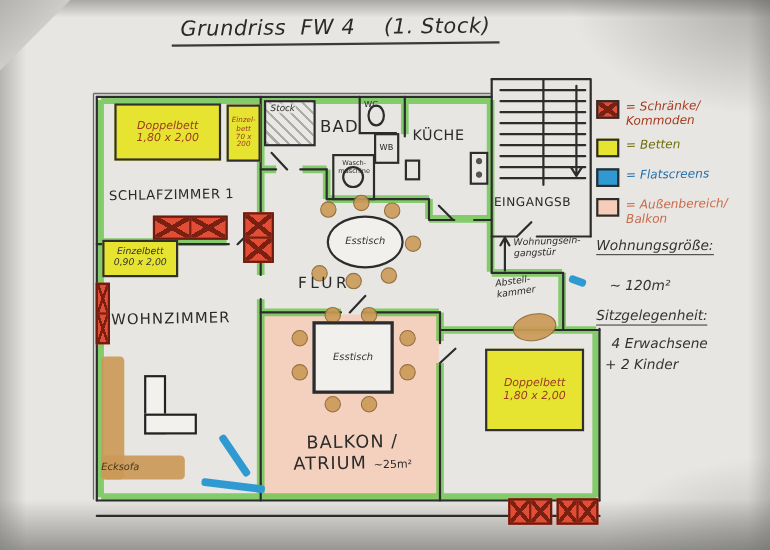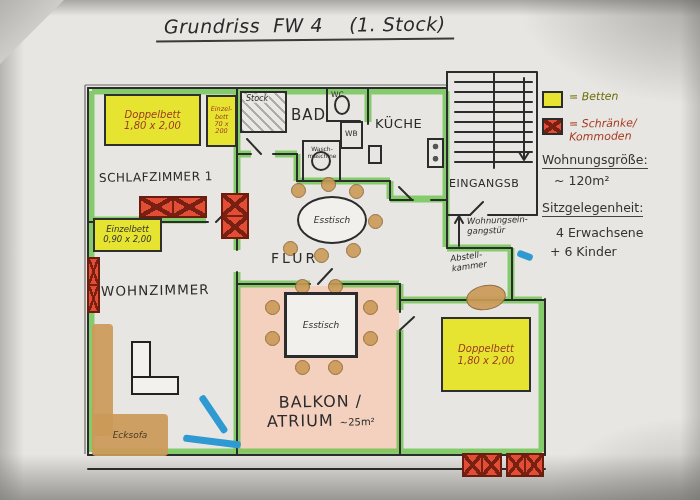--- a/index.html
+++ b/index.html
@@ -55,21 +55,21 @@
   .sw{width:17px;height:13px;border:2px solid #2c2c2c;flex:0 0 auto;margin-top:1px;box-sizing:content-box}
   .sw0{background:radial-gradient(circle at 30% 40%, rgba(255,255,255,.9) 1.2px, transparent 1.7px) 0 0/5px 5px,#5ec13e}
   .sw1{background:#e6e431}
   .sw2{background:linear-gradient(to top right, transparent 40%, #7a2012 40% 60%, transparent 60%),
        linear-gradient(to bottom right, transparent 40%, #7a2012 40% 60%, transparent 60%),#e14e35}
   .sw3{background:#2f9ad2}
   .sw4{background:#f6cdb9}
   .sw5{background:#cc9a58}
   .legend-label{font-size:11px;font-style:italic;line-height:1.2;white-space:pre-line;transform:rotate(-1deg)}
   .lc0{color:#2e7d1e}.lc1{color:#6f6e0c}.lc2{color:#a63a20}.lc3{color:#2470ad}.lc4{color:#c96a4a}.lc5{color:#8f5f26}
-  .meta{font-size:12.5px;color:#333}
+  .meta{font-size:12.5px;font-style:italic;color:#333}
   .uline{display:inline-block;border-bottom:1.5px solid #444;padding-bottom:1px}
 </style>
 </head>
 <body>
 
 <div class="paper">
   <div class="fold"></div>
 
   <div class="title">Grundriss  FW 4    (1. Stock)</div>
 
@@ -177,21 +177,21 @@
   <div class="xbox" style="left:506px;top:453px;width:38px;height:24px">
     <div class="xcell"></div>
       <div class="xcell"></div>
   </div>
 
   <div class="tv" style="left:204px;top:394px;width:44px;transform:rotate(56deg);transform-origin:left top"></div>
   <div class="tv" style="left:183px;top:438px;width:58px;transform:rotate(7deg)"></div>
   <div class="tv" style="left:517px;top:252px;width:16px;transform:rotate(20deg)"></div>
 
   <div class="tan" style="left:92px;top:324px;width:21px;height:112px;border-radius:4px"></div>
-  <div class="tan" style="left:92px;top:414px;width:76px;height:42px;border-radius:4px;display:flex;align-items:center;justify-content:center">
+  <div class="tan" style="left:92px;top:414px;width:76px;height:22px;border-radius:4px;display:flex;align-items:center;">
     <span class="hand" style="font-size:9px;color:#3d2a10">Ecksofa</span>
   </div>
   <div class="ltable" style="left:131px;top:341px;width:20px;height:54px"></div>
   <div class="ltable" style="left:131px;top:376px;width:48px;height:19px"></div>
   <div class="tan" style="left:466px;top:285px;width:38px;height:23px;border-radius:50%;border:1px solid #8a6534;transform:rotate(-10deg)"></div>
 
   <div class="chair" style="left:291px;top:183px"></div>
   <div class="chair" style="left:321px;top:177px"></div>
   <div class="chair" style="left:349px;top:184px"></div>
   <div class="chair" style="left:283px;top:241px"></div>
@@ -225,31 +225,40 @@
     <span>ATRIUM</span>
     <span style="font-size:10px;letter-spacing:0">~25m²</span>
   </div>
   <div class="lbl pre hand" style="left:451px;top:252px;font-size:8.5px;line-height:1.15;transform:rotate(-8deg)">Abstell-
 kammer</div>
   <div class="lbl pre hand" style="left:467px;top:215px;font-size:8.5px;line-height:1.2;transform:rotate(-2deg)">Wohnungsein-
 gangstür</div>
 
   <div class="legend">
     <div class="legend-item">
-      <span class="sw sw1"></span>
-      <span class="legend-label lc1">= Betten</span>
-    </div>
-    <div class="legend-item">
       <span class="sw sw2"></span>
       <span class="legend-label lc2">= Schränke/
 Kommoden</span>
     </div>
+    <div class="legend-item">
+      <span class="sw sw1"></span>
+      <span class="legend-label lc1">= Betten</span>
+    </div>
+    <div class="legend-item">
+      <span class="sw sw3"></span>
+      <span class="legend-label lc3">= Flatscreens</span>
+    </div>
+    <div class="legend-item">
+      <span class="sw sw4"></span>
+      <span class="legend-label lc4">= Außenbereich/
+Balkon</span>
+    </div>
     <div class="meta" style="margin-top:4px">
       <span class="uline">Wohnungsgröße:</span>
     </div>
-    <div class="meta" style="margin:4px 0 12px 12px">~ 120m²</div>
+    <div class="meta" style="margin:20px 0 12px 12px">~ 120m²</div>
     <div class="meta" style="margin-top:10px">
       <span class="uline">Sitzgelegenheit:</span>
     </div>
     <div class="meta" style="margin:8px 0 3px 14px">4 Erwachsene</div>
-    <div class="meta" style="margin:4px 0 0 8px">+ 6 Kinder</div>
+    <div class="meta" style="margin:4px 0 0 8px">+ 2 Kinder</div>
   </div>
 </div>
 
 </body></html>

